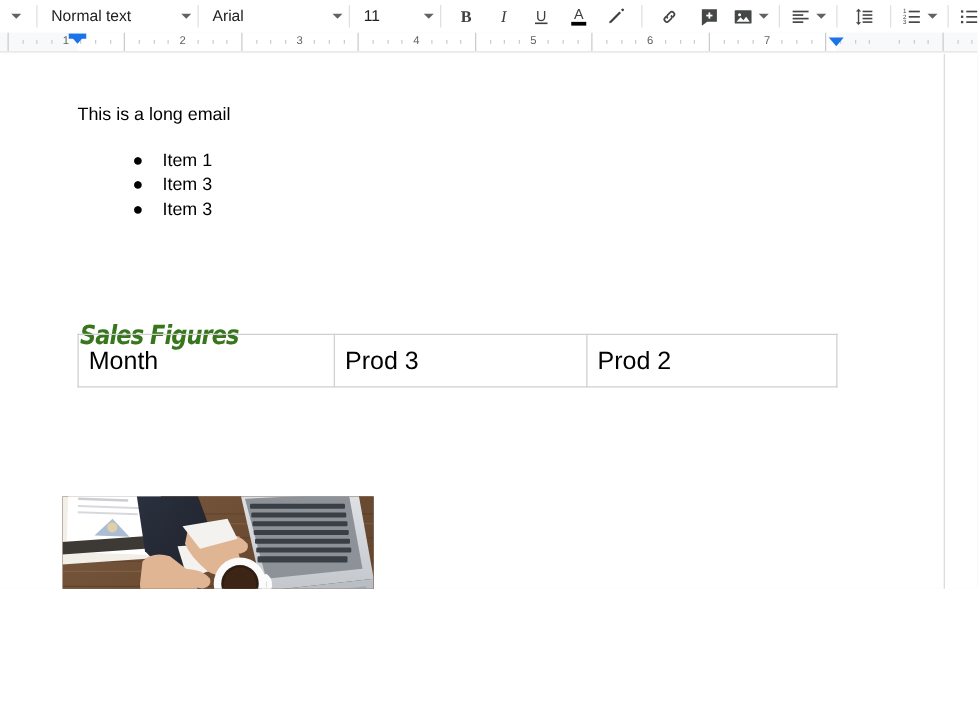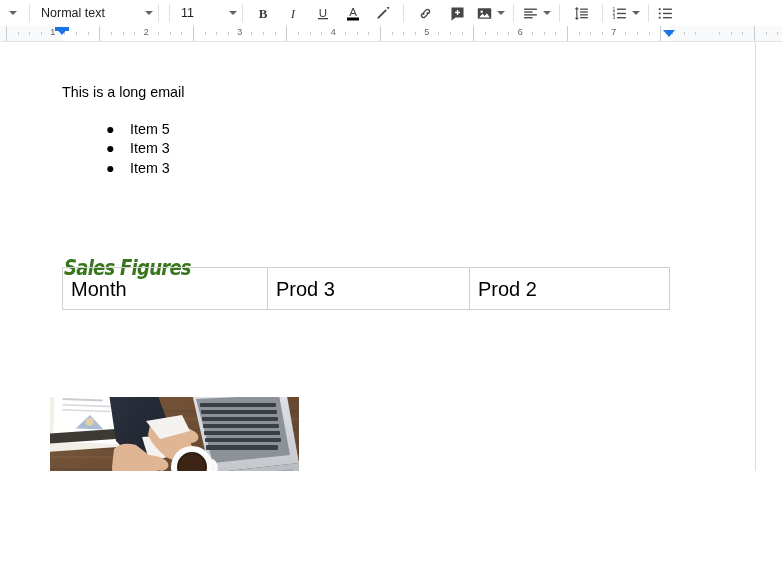--- a/index.html
+++ b/index.html
@@ -285,20 +285,24 @@
 
   <div class="tb-sep"></div>
 
   <div class="tb-combo" style="width:118px;">
     <span class="lbl">Normal text</span>
     <span class="caret"></span>
   </div>
 
   <div class="tb-sep"></div>
 
+  <div class="tb-combo" style="width:110px;">
+    <span class="lbl">Arial</span>
+    <span class="caret"></span>
+  </div>
 
   <div class="tb-sep"></div>
 
   <div class="tb-combo" style="width:62px;">
     <span class="lbl">11</span>
     <span class="caret"></span>
   </div>
 
   <div class="tb-sep"></div>
 
@@ -496,21 +500,21 @@
 
 <div id="canvas">
   <div id="page">
     <div id="doc">
 
       <div class="para" id="intro-para">This is a long email</div>
 
       <ul id="bullet-list">
         <li>
           <span class="bul">●</span>
-          <span>Item 5</span>
+          <span>Item 1</span>
         </li>
         <li>
           <span class="bul">●</span>
           <span>Item 3</span>
         </li>
         <li>
           <span class="bul">●</span>
           <span>Item 3</span>
         </li>
       </ul>

